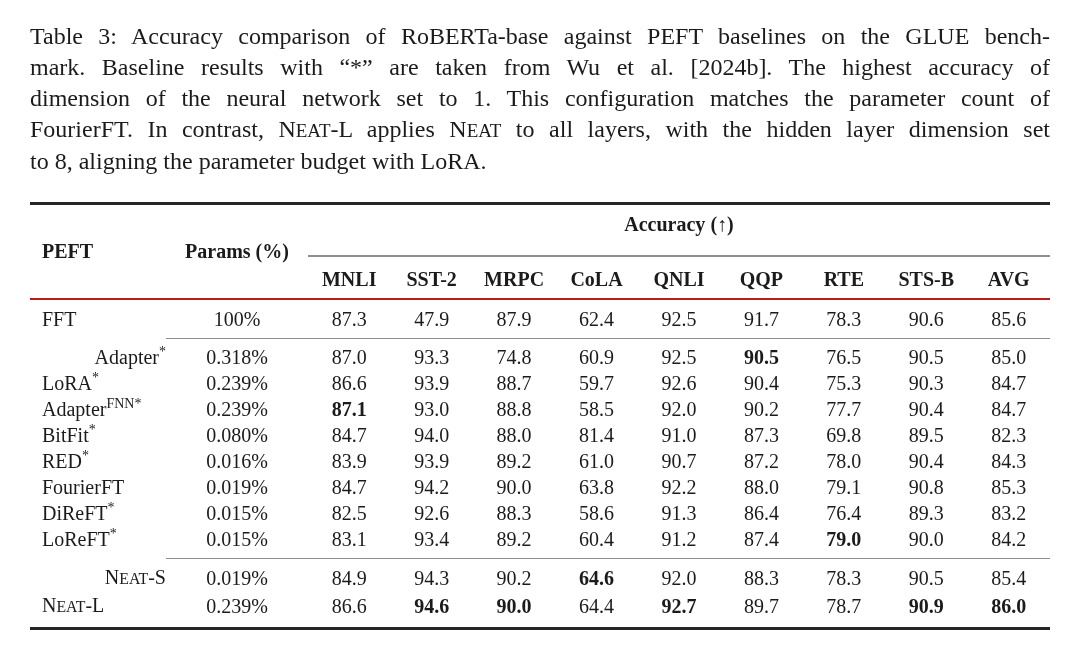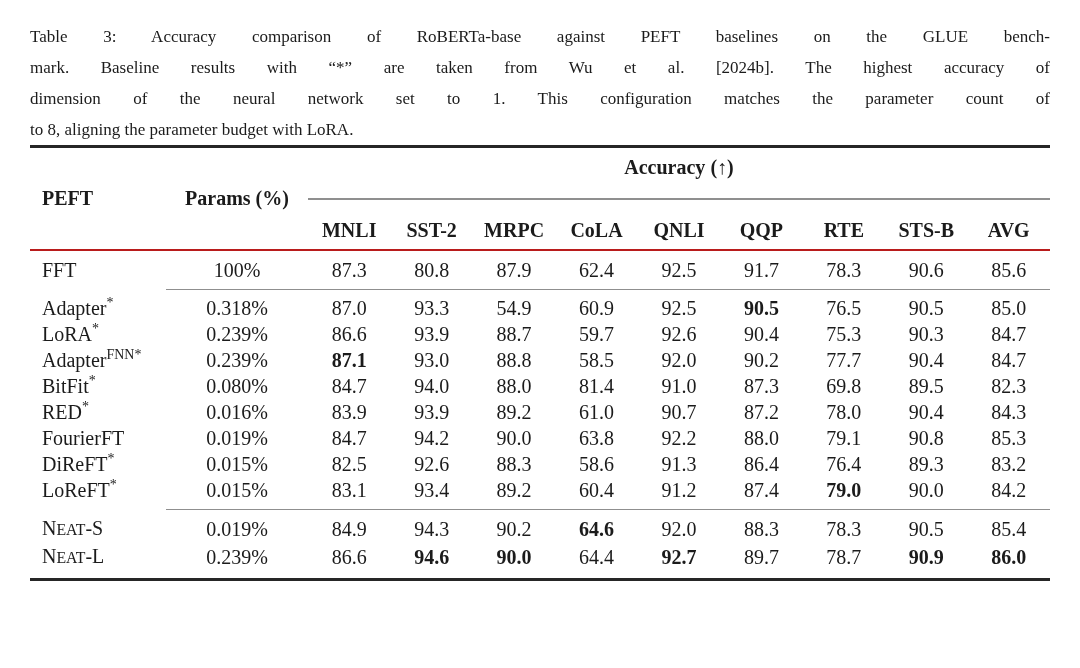--- a/index.html
+++ b/index.html
@@ -15,22 +15,23 @@
     font-family: "Liberation Serif", "DejaVu Serif", serif;
     color: #1b1b1b;
   }
   .page {
     padding: 21px 30px 0 30px;
   }
 
   
   .caption {
     width: 1020px;
-    font-size: 17px;
+    font-size: 24px;
     line-height: 31px;
+    margin-bottom: 25px;
   }
   .cap-line {
     text-align: justify;
     text-align-last: justify;
   }
   .caption .cap-line:last-child {
     text-align-last: left;
   }
 
   
@@ -58,53 +59,54 @@
   }
   th.acc {
     text-align: center;
     line-height: 22px;
     padding: 8px 0 20px 0;
     border-bottom: 2px solid #8f8f8f;
   }
   tr.subheader th {
     text-align: center;
     line-height: 22px;
-    padding: 19px 0 8px 0;
+    padding: 11px 0 8px 0;
   }
 
   tbody td {
     text-align: center;
     line-height: 22px;
     padding: 2px 0;
   }
   tbody td.label {
     text-align: left;
     padding-left: 12px;
   }
   tbody tr:first-child td { padding-top: 8px; }
   tbody tr:last-child  td { padding-bottom: 9px; }
   tr.group-end td { padding-bottom: 8px; }
   tr.group-start td { border-top: 1.5px solid #8f8f8f; padding-top: 7px; }
-  tr.group-start td.label { border-top: none; }
+  tr.group-start td.label { border-top: none; text-align: right; }
 
   td.b { font-weight: bold; }
 
   sup { font-size: 0.7em; line-height: 0; vertical-align: super; }
   .sc { font-size: 0.79em; }
   b { font-weight: bold; }
 </style>
 </head>
 <body>
 
 <div class="page">
 
   <div class="caption">
     <div class="cap-line">Table 3: Accuracy comparison of RoBERTa-base against PEFT baselines on the GLUE bench-</div>
     <div class="cap-line">mark. Baseline results with “*” are taken from Wu et al. [2024b]. The highest accuracy of</div>
     <div class="cap-line">dimension of the neural network set to 1. This configuration matches the parameter count of</div>
+    <div class="cap-line">FourierFT. In contrast, N<span class="sc">EAT</span>-L applies N<span class="sc">EAT</span> to all layers, with the hidden layer dimension set</div>
     <div class="cap-line">to 8, aligning the parameter budget with LoRA.</div>
   </div>
 
   <table class="results">
     <colgroup>
       <col class="c-label">
       <col class="c-params">
       <col>
         <col>
         <col>
@@ -131,35 +133,35 @@
         <th>RTE</th>
         <th>STS-B</th>
         <th>AVG</th>
       </tr>
     </thead>
     <tbody>
         <tr class="group-end">
           <td class="label">FFT</td>
           <td class="params">100%</td>
           <td>87.3</td>
-          <td>80.8</td>
+          <td>47.9</td>
           <td>87.9</td>
           <td>62.4</td>
           <td>92.5</td>
           <td>91.7</td>
           <td>78.3</td>
           <td>90.6</td>
           <td>85.6</td>
         </tr>
         <tr class="group-start">
           <td class="label">Adapter<sup>*</sup></td>
           <td class="params">0.318%</td>
           <td>87.0</td>
           <td>93.3</td>
-          <td>54.9</td>
+          <td>74.8</td>
           <td>60.9</td>
           <td>92.5</td>
           <td class="b">90.5</td>
           <td>76.5</td>
           <td>90.5</td>
           <td>85.0</td>
         </tr>
         <tr>
           <td class="label">LoRA<sup>*</sup></td>
           <td class="params">0.239%</td>

